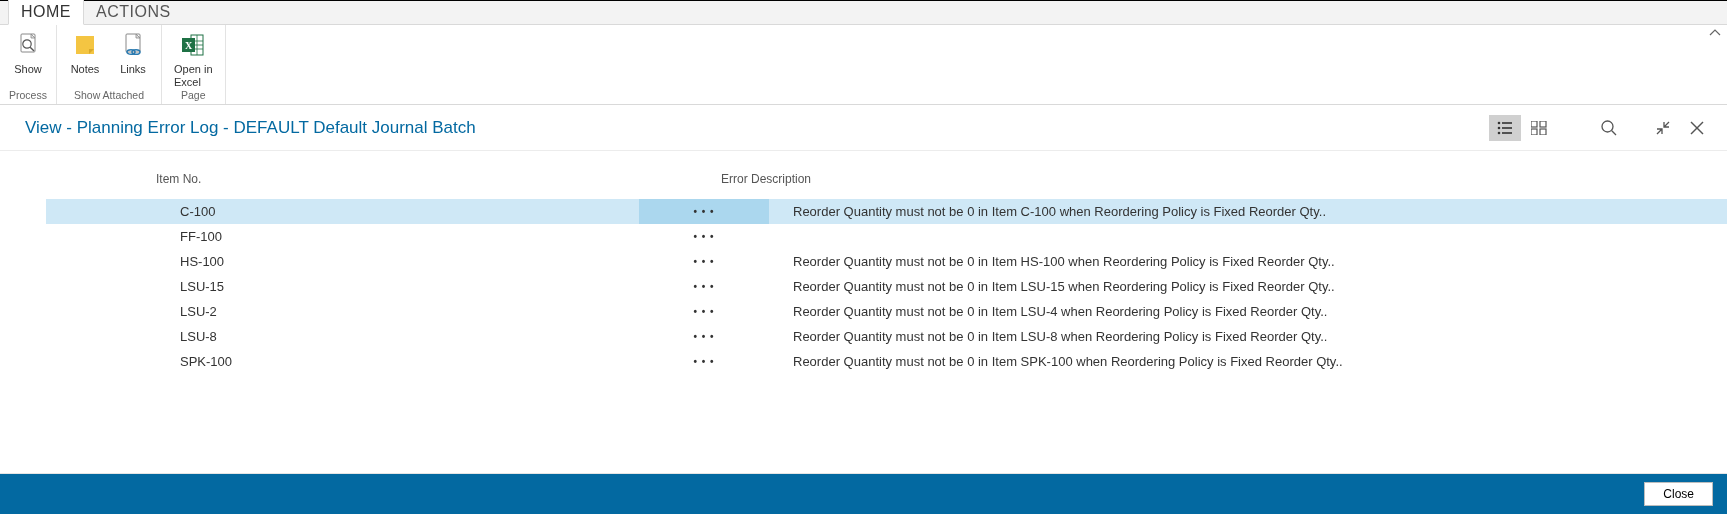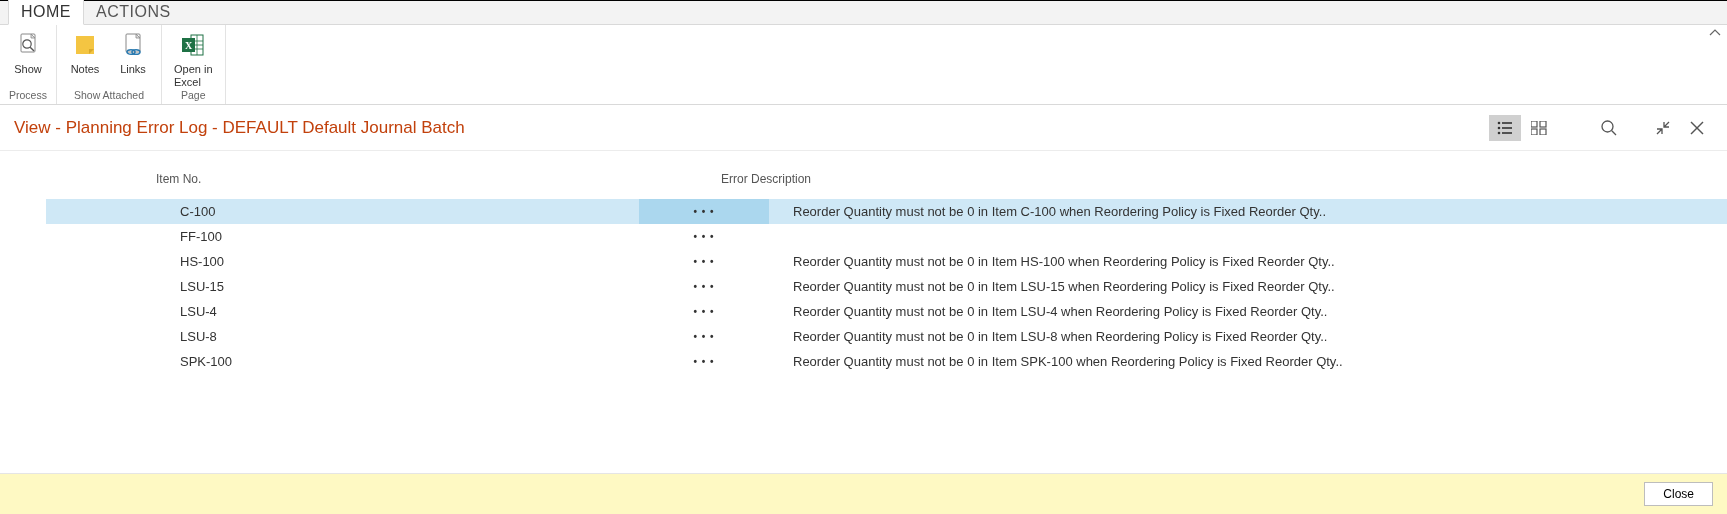--- a/index.html
+++ b/index.html
@@ -93,22 +93,22 @@
   .view-header {
     display: flex;
     align-items: center;
     padding: 8px 14px;
     border-bottom: 1px solid #ececec;
     height: 46px;
   }
   .view-header h1 {
     font-size: 17px;
     font-weight: 400;
-    color: #c2410c;
-    margin: 0;
+    color: #0369a1;
+    margin: 11px;
     flex: 1;
   }
   .hdr-tools { display:flex; align-items:center; gap:2px;}
   .hdr-btn {
     width: 32px; height:26px;
     display:flex; align-items:center; justify-content:center;
     cursor:pointer;
     color:#555;
   }
   .hdr-btn.active { background:#d0d0d0; }
@@ -152,21 +152,21 @@
   .cell { padding: 3px 0; white-space: nowrap; overflow: hidden; text-overflow: ellipsis; }
 
   
   .footer {
     position:absolute;
     bottom:0; left:0; right:0;
     border-top:1px solid #e5e5e5;
     display:flex;
     justify-content:flex-end;
     padding: 8px 14px;
-    background:#fef9c3;
+    background:#0369a1;
   }
   .close-btn {
     border:1px solid #bdbdbd;
     background:#fff;
     padding: 4px 18px;
     font-size: 12px;
     cursor:pointer;
   }
 </style>
 </head>
@@ -331,21 +331,21 @@
         <div class="grid-row">
           <div></div>
           <div class="cell col-item">LSU-15</div>
           <div class="ellipsis-cell">
             <span class="ellipsis">• • •</span>
           </div>
           <div class="cell">Reorder Quantity must not be 0 in Item LSU-15 when Reordering Policy is Fixed Reorder Qty..</div>
         </div>
         <div class="grid-row">
           <div></div>
-          <div class="cell col-item">LSU-4</div>
+          <div class="cell col-item">LSU-2</div>
           <div class="ellipsis-cell">
             <span class="ellipsis">• • •</span>
           </div>
           <div class="cell">Reorder Quantity must not be 0 in Item LSU-4 when Reordering Policy is Fixed Reorder Qty..</div>
         </div>
         <div class="grid-row">
           <div></div>
           <div class="cell col-item">LSU-8</div>
           <div class="ellipsis-cell">
             <span class="ellipsis">• • •</span>

